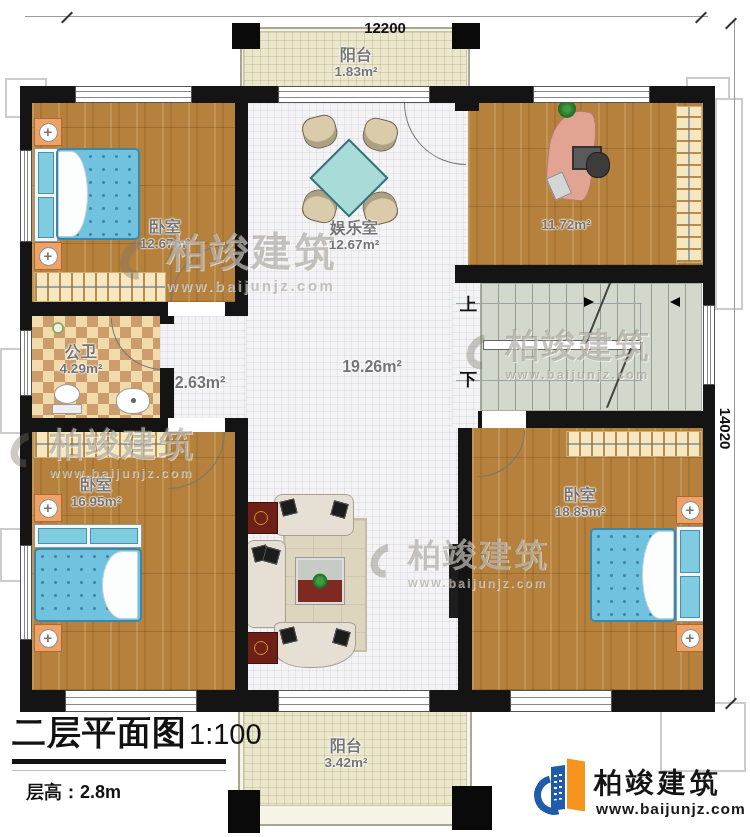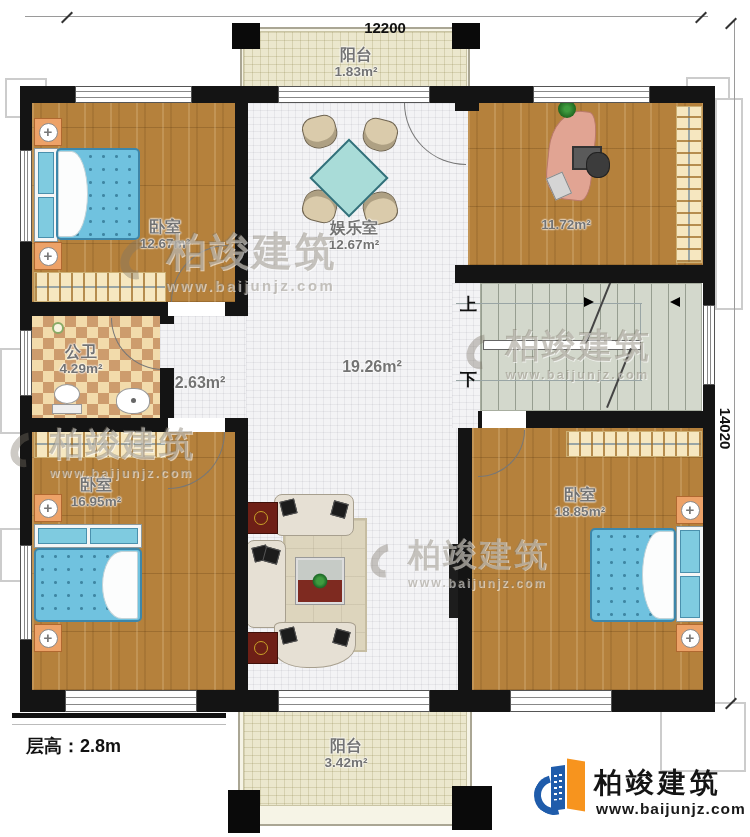--- a/index.html
+++ b/index.html
@@ -347,20 +347,24 @@
   </div>
   <div class="wm" style="left:372px;top:532px;transform:scale(0.82);">
     <span class="wm-icon"></span>
     <span>
         <span class="wm-brand">柏竣建筑</span>
         <span class="wm-url">www.baijunjz.com</span>
       </span>
   </div>
 
   <div class="tb">
+    <div class="tb-row">
+      <span class="tb-title">二层平面图</span>
+      <span class="tb-scale">1:100</span>
+    </div>
     <div class="tb-ul"></div>
     <div class="tb-ul2"></div>
     <div class="tb-line">
       <span>层高：</span><span>2.8m</span>
     </div>
   </div>
 
   <div class="logo">
     <span class="logo-swoosh"></span>
     <span class="logo-tb"></span>

